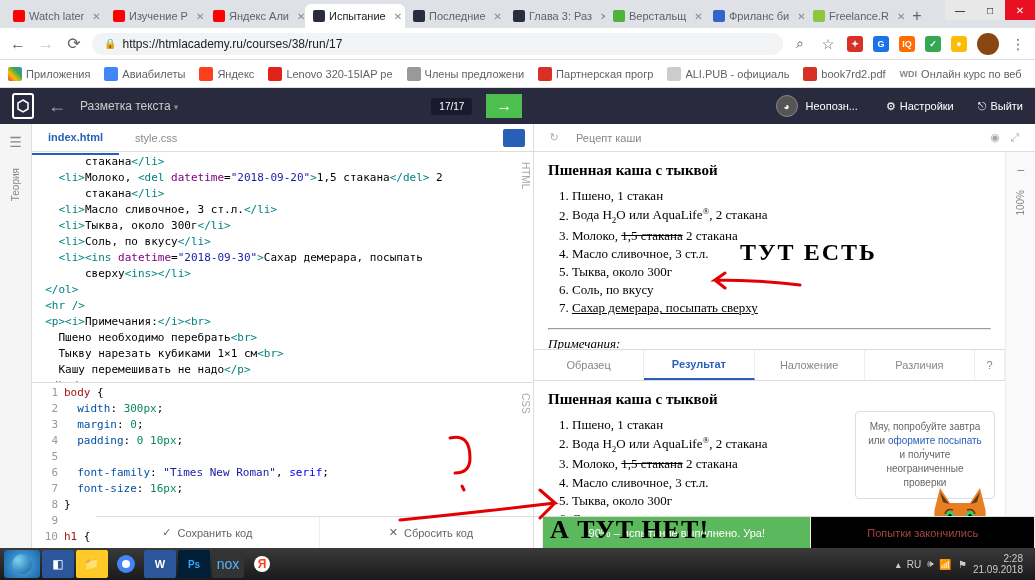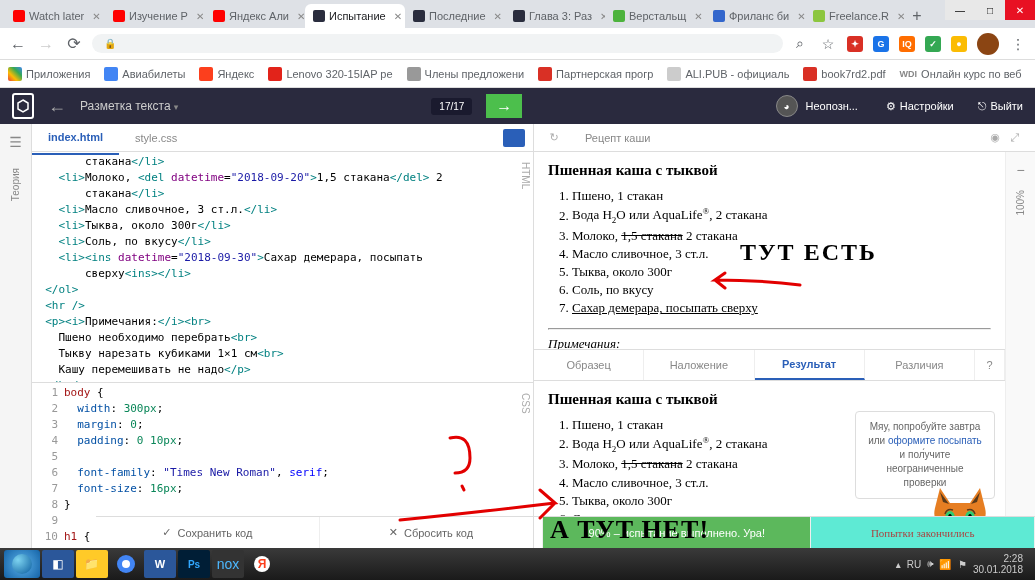--- a/index.html
+++ b/index.html
@@ -113,21 +113,21 @@
   
   .tooltip-box { position: absolute; right: 10px; top: 30px; width: 140px; background: white; border: 1px solid #ddd; border-radius: 4px; padding: 8px; font-family: Arial; font-size: 10px; text-align: center; color: #666; line-height: 1.4; }
   .tooltip-box a { color: #2a5fb8; }
   
   .cat-mascot { position: absolute; right: 10px; bottom: 0; width: 70px; height: 70px; }
   
   
   .bottom-bar { display: flex; height: 32px; border-top: 1px solid #ddd; }
   .bottom-btn { flex: 1; display: flex; align-items: center; justify-content: center; gap: 6px; font-size: 11px; color: #666; border-right: 1px solid #eee; }
   .bottom-btn.progress { background: #5cb85c; color: white; flex: 1.2; }
-  .bottom-btn.attempts { background: #5eead4; color: #a94442; font-family: Liberation Serif, serif; }
+  .bottom-btn.attempts { background: #000000; color: #a94442; }
   
   
   .taskbar { position: absolute; bottom: 0; left: 0; right: 0; height: 32px; background: linear-gradient(#3a3a3a, #1a1a1a); display: flex; align-items: center; padding: 0 4px; gap: 2px; }
   .start-btn { width: 36px; height: 28px; background: radial-gradient(circle, #5bb0e8, #1564a8); border-radius: 3px; display: flex; align-items: center; justify-content: center; }
   .start-orb { width: 20px; height: 20px; border-radius: 50%; background: radial-gradient(circle at 30% 30%, #7dd3f0, #0a5c9e); }
   .alice-bar { background: #2a2a2a; color: #ccc; padding: 4px 12px; border-radius: 3px; font-size: 11px; display: flex; align-items: center; gap: 6px; width: 180px; }
   .alice-dot { width: 6px; height: 6px; border-radius: 50%; background: #8a6dc9; }
   .task-icon { width: 32px; height: 28px; display: flex; align-items: center; justify-content: center; border-radius: 2px; }
   .task-spacer { flex: 1; }
   .tray { display: flex; align-items: center; gap: 6px; color: #ccc; font-size: 10px; padding-right: 8px; }
@@ -197,20 +197,21 @@
     </div>
   <div class="new-tab">+</div>
 </div>
 
 <div class="url-bar">
   <div class="nav-btn">←</div>
   <div class="nav-btn" style="color:#ccc">→</div>
   <div class="nav-btn">⟳</div>
   <div class="url-input">
     <span class="url-lock">🔒</span>
+    <span>https://htmlacademy.ru/courses/38/run/17</span>
   </div>
   <div class="url-icons">
     <span class="url-icon">⌕</span>
     <span class="url-icon">☆</span>
     <span class="ext-icon" style="background:#d93025">✦</span>
     <span class="ext-icon" style="background:#1a73e8">G</span>
     <span class="ext-icon" style="background:#ff6d00">IQ</span>
     <span class="ext-icon" style="background:#34a853">✓</span>
     <span class="ext-icon" style="background:#fbbc04">●</span>
     <span class="url-icon" style="width:22px;height:22px;border-radius:50%;background:#8b4513"></span>
@@ -351,21 +352,21 @@
   <span class="prop">font-size</span>: <span class="num">18px</span>;
 }
 </div>
       <div class="code-label-vertical">CSS</div>
     </div>
   </div>
 
   <div class="preview-panel">
     <div class="preview-header">
       <div class="preview-header-btn">↻</div>
-      <span style="margin-left:21px">Рецепт каши</span>
+      <span style="margin-left:12px">Рецепт каши</span>
       <div class="preview-spacer"></div>
       <div class="preview-header-btn">◉</div>
       <div class="preview-header-btn">⤢</div>
     </div>
 
     <div style="display:flex;flex:1;overflow:hidden">
       <div style="flex:1;display:flex;flex-direction:column;overflow:hidden">
 
         <div class="preview-content" style="flex:1.2">
           <h1>Пшенная каша с тыквой</h1>
@@ -380,22 +381,22 @@
             </ol>
           <hr>
           <div class="notes">
             <div>Примечания:</div>
 
           </div>
         </div>
 
         <div class="result-tabs">
           <div class="result-tab">Образец</div>
+          <div class="result-tab active">Результат</div>
           <div class="result-tab">Наложение</div>
-          <div class="result-tab active">Результат</div>
           <div class="result-tab">Различия</div>
           <div class="result-tab help">?</div>
         </div>
 
         <div class="result-content" style="flex:1">
           <h1>Пшенная каша с тыквой</h1>
           <ol id="recipe-list-2">
               <li>Пшено, 1 стакан</li>
               <li>Вода H<sub>2</sub>O или AquaLife<sup>®</sup>, 2 стакана</li>
               <li>Молоко, <del>1,5 стакана</del> 2 стакана</li>
@@ -481,16 +482,16 @@
     </div>
   <div class="task-spacer"></div>
   <div class="tray">
     <span>▴</span>
     <span>RU</span>
     <span>🕪</span>
     <span>📶</span>
     <span>⚑</span>
     <div class="tray-time">
       <div>2:28</div>
-      <div>30.01.2018</div>
+      <div>21.09.2018</div>
     </div>
   </div>
 </div>
 
 </body></html>

